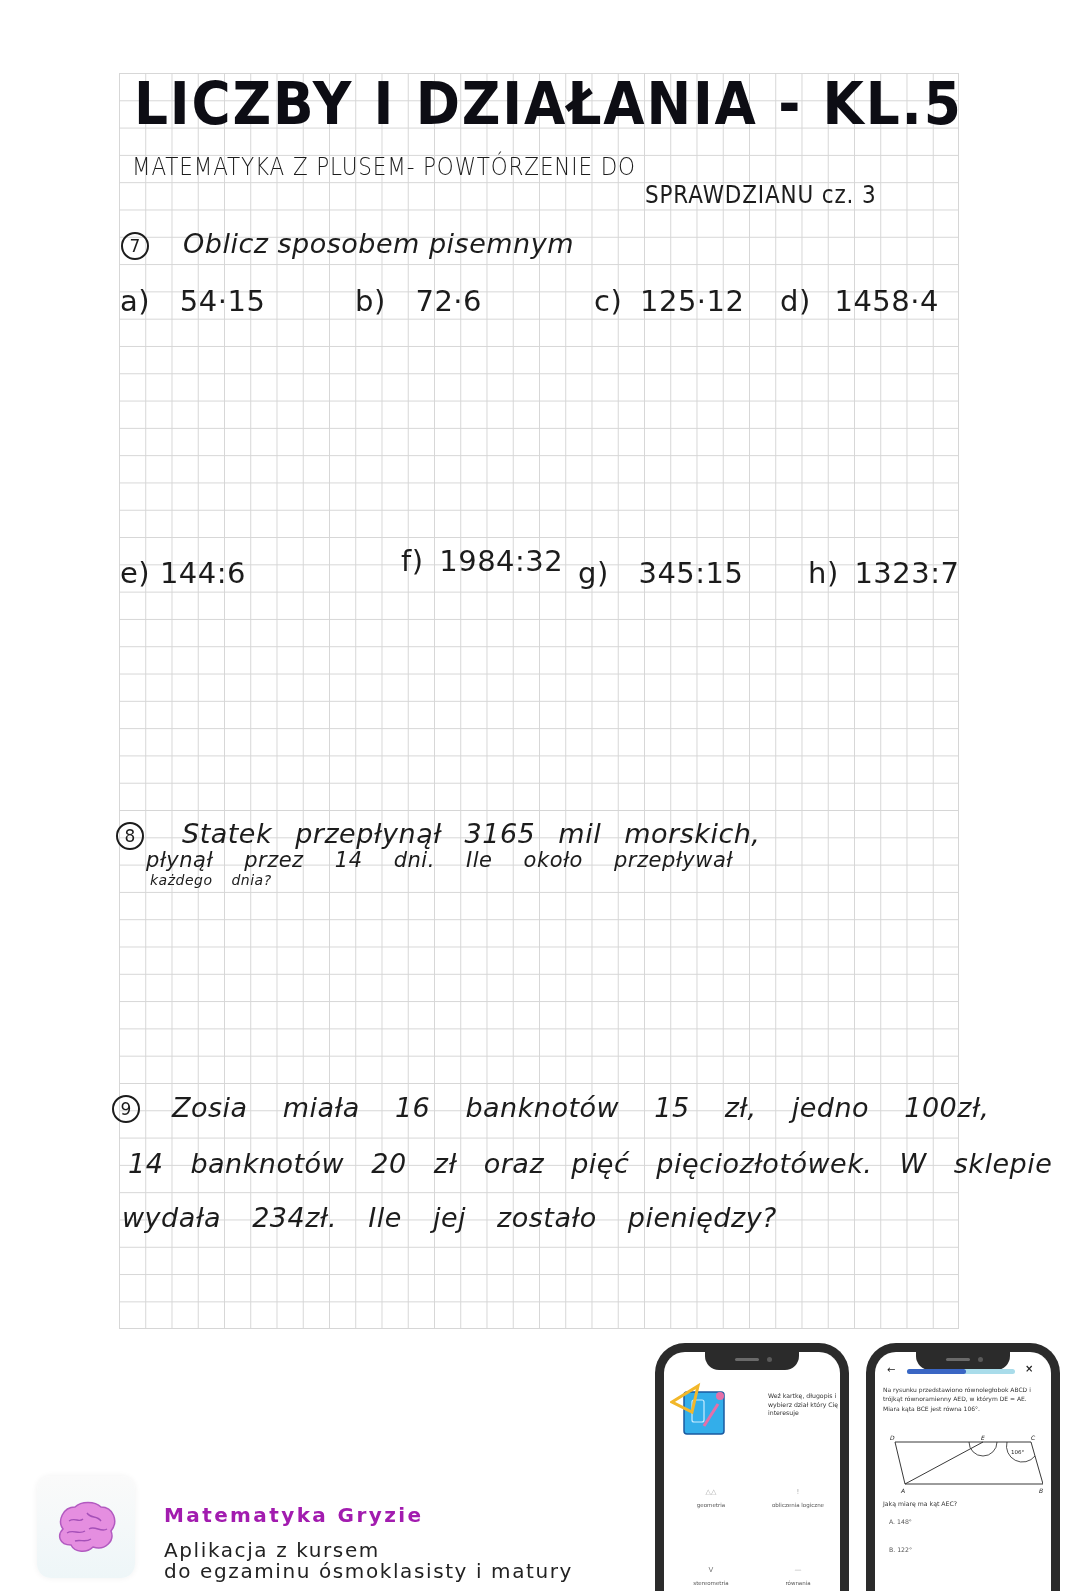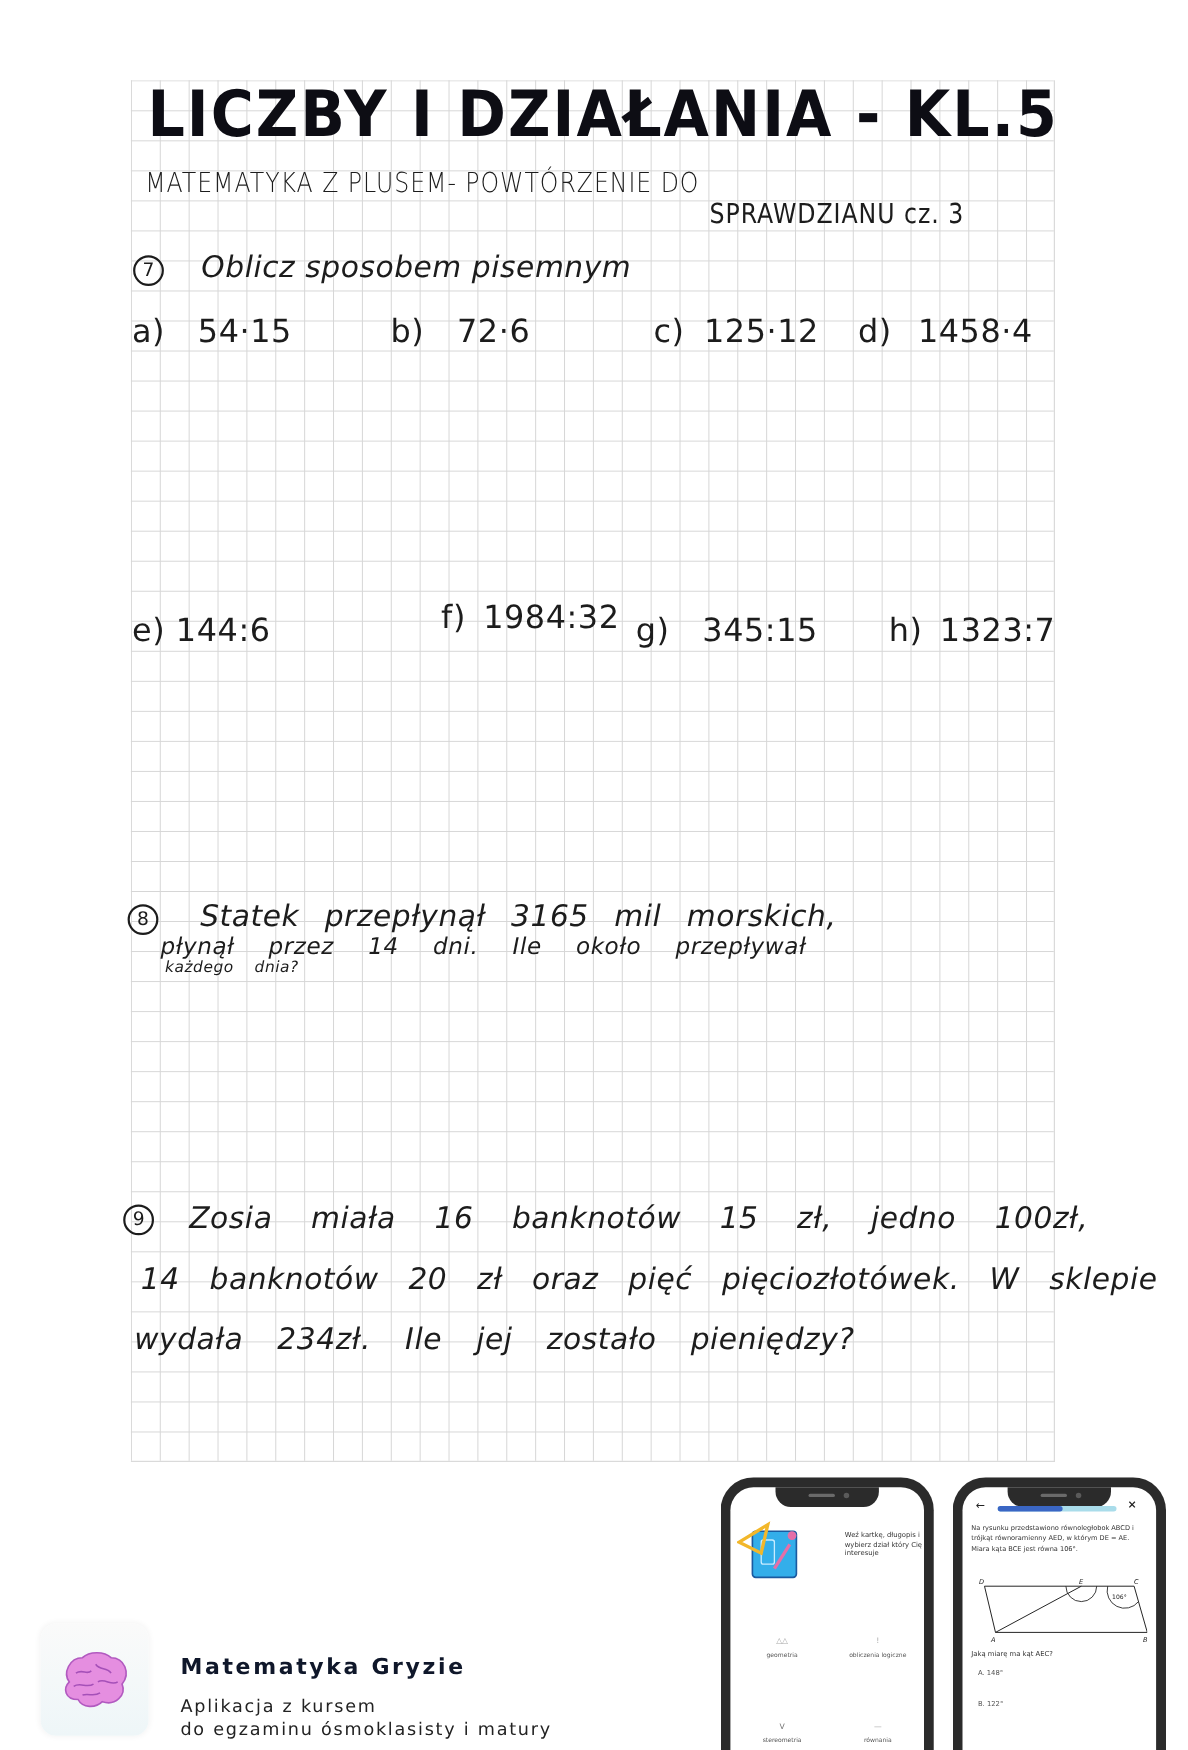--- a/index.html
+++ b/index.html
@@ -34,22 +34,22 @@
   .expr { font-size: 29px; }
 
   
   .app-icon {
     position: absolute; left: 37px; top: 1476px; width: 98px; height: 102px; border-radius: 14px;
     background: linear-gradient(180deg, #fafafa 0%, #eef6f8 100%);
     box-shadow: 0 0 6px rgba(0,0,0,0.06);
     display: flex; align-items: center; justify-content: center;
   }
   .brand-name { position: absolute; left: 164px; top: 1503px; font-size: 20px; font-weight: bold;
-                letter-spacing: 2.4px; color: #0f172a; }
-  .brand-tag { position: absolute; left: 164px; top: 1540px; font-size: 16px; letter-spacing: 1.6px;
+                letter-spacing: 2.4px; color: #a21caf; }
+  .brand-tag { position: absolute; left: 164px; top: 1540px; font-size: 20px; letter-spacing: 1.6px;
                color: #222; line-height: 21px; }
 
   .phone {
     position: absolute; top: 1343px; width: 194px; height: 260px;
     border: 9px solid #2b2b2b; border-bottom: none; border-radius: 30px 30px 0 0; background: #fff;
     overflow: hidden;
   }
   .notch { position: absolute; left: 50%; top: -2px; width: 94px; height: 20px; margin-left: -47px;
            background: #2b2b2b; border-radius: 0 0 14px 14px; }
   .notch::after { content: ""; position: absolute; left: 30px; top: 8px; width: 24px; height: 3px;

